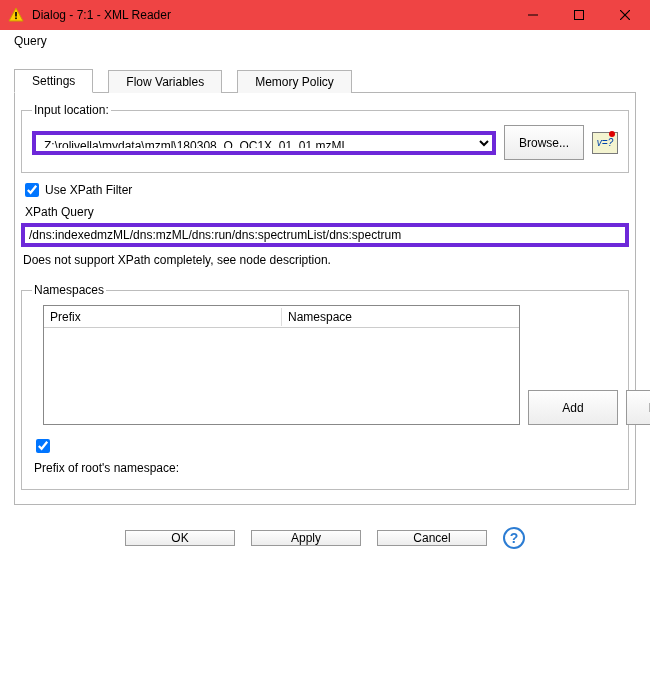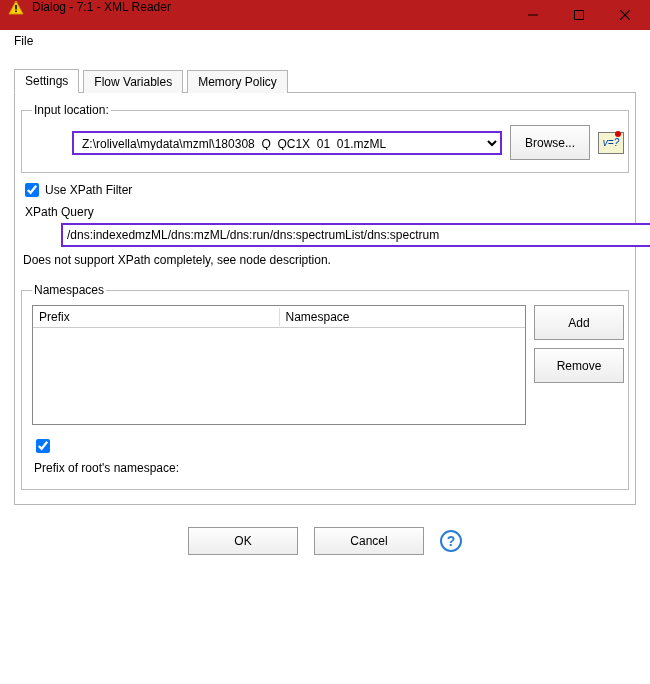--- a/index.html
+++ b/index.html
@@ -9,22 +9,23 @@
     font-size: 12px;
     background: #ffffff;
     color: #000;
     width: 650px;
     height: 684px;
     overflow: hidden;
   }
   .titlebar {
     height: 30px;
     display: flex;
+    align-items: center;
     padding: 0 2px 0 8px;
-    background: #b91c1c;
+    background: #ef4444;
   }
   .titlebar .appicon {
     width: 16px; height: 16px;
     margin-right: 8px;
     display: flex; align-items: center; justify-content: center;
   }
   .titlebar .title {
     flex: 1;
     font-size: 12px;
   }
@@ -43,62 +44,61 @@
     display: inline-block;
     padding: 2px 4px;
   }
   .tabstrip {
     display: flex;
     align-items: flex-end;
     margin: 12px 14px 0 14px;
     position: relative;
   }
   .tab {
-    padding: 4px 10px;
+    padding: 4px 17px;
     border: 1px solid #b5b5b5;
     border-bottom: none;
     background: #f7f7f7;
-    margin-right: 4px;
+    margin-right: 15px;
     position: relative;
     top: 1px;
     font-size: 12px;
   }
   .tab.active {
     background: #fff;
     border-bottom: 1px solid #fff;
     z-index: 2;
   }
   .tabcontent {
     margin: 0 14px 10px 14px;
     border: 1px solid #b5b5b5;
     padding: 6px;
     background: #fff;
   }
   fieldset {
     border: 1px solid #bcbcbc;
     margin: 4px 0 8px 0;
-    padding: 8px 4px 12px 10px;
+    padding: 8px 10px 12px 10px;
   }
   legend {
     font-size: 12px;
     padding: 0 2px;
   }
   .row {
     display: flex;
     align-items: center;
     gap: 8px;
   }
   select.combo, input.textinput {
-    border: 2px solid #6d28d9;
+    border: 4px solid #6d28d9;
     padding: 3px 4px;
     font-size: 12px;
     height: 24px;
     background: #fff;
     font-family: inherit;
-    margin-left: 40px;
   }
   select.combo {
     flex: 1;
   }
   .btn {
     min-width: 80px;
     height: 35px;
     border: 1px solid #999;
     background: linear-gradient(#fefefe, #ededed);
     font-size: 12px;
@@ -134,21 +134,21 @@
     font-size: 12px;
   }
   .full-input {
     width: 100%;
   }
   .hint {
     margin: 6px 2px 16px 2px;
     font-size: 12px;
   }
   .ns-table-wrap {
-    display: flex; gap: 8px;
+    display: flex; gap: 8px; margin-left: 11px;
   }
   .ns-table {
     flex: 1;
     border: 1px solid #888;
     height: 120px;
     background: #fff;
   }
   .ns-table .thead {
     display: flex;
     border-bottom: 1px solid #ccc;
@@ -156,38 +156,38 @@
     height: 22px;
     align-items: center;
   }
   .ns-table .th {
     flex: 1;
     padding: 2px 6px;
     border-right: 1px solid #ddd;
     font-size: 12px;
   }
   .ns-btns {
-    display: flex; flex-direction: column; gap: 8px;
+    display: flex; flex-direction: row; gap: 8px;
     width: 90px;
     align-items: flex-end;
   }
   .ns-btns .btn { width: 90px; min-width: 90px; }
   .prefix-row {
     display: flex; align-items: center; gap: 3px;
     margin: 6px 2px 2px 2px;
   }
   .prefix-row .textinput { flex:1; }
   .footer {
     display: flex;
     justify-content: center;
     align-items: center;
     gap: 16px;
     padding: 12px 0 16px 0;
   }
-  .footer .btn { min-width: 110px; height: 28px; }
+  .footer .btn { min-width: 110px; height: 16px; }
   .help-circle {
     width: 22px; height: 22px;
     border: 2px solid #2b7cd3;
     border-radius: 50%;
     color: #2b7cd3;
     display: flex; align-items: center; justify-content: center;
     font-weight: bold;
     font-size: 14px;
   }
 </style>
@@ -215,21 +215,21 @@
   </div>
   <div class="winbtn">
     <svg width="10" height="10">
       <line x1="0" y1="0" x2="10" y2="10" stroke="#000" stroke-width="1.2"></line>
       <line x1="10" y1="0" x2="0" y2="10" stroke="#000" stroke-width="1.2"></line>
     </svg>
   </div>
 </div>
 
 <div class="menubar">
-  <span class="menu-item">File</span>
+  <span class="menu-item">Query</span>
 </div>
 
 <div class="tabstrip">
   <div class="tab active">Settings</div>
   <div class="tab">Flow Variables</div>
   <div class="tab">Memory Policy</div>
 </div>
 
 <div class="tabcontent">
 
@@ -280,15 +280,16 @@
 
     <div class="prefix-row">
       <span>Prefix of root's namespace:</span>
     </div>
   </fieldset>
 
 </div>
 
 <div class="footer">
   <button class="btn">OK</button>
+  <button class="btn">Apply</button>
   <button class="btn">Cancel</button>
   <div class="help-circle">?</div>
 </div>
 
 </body></html>

